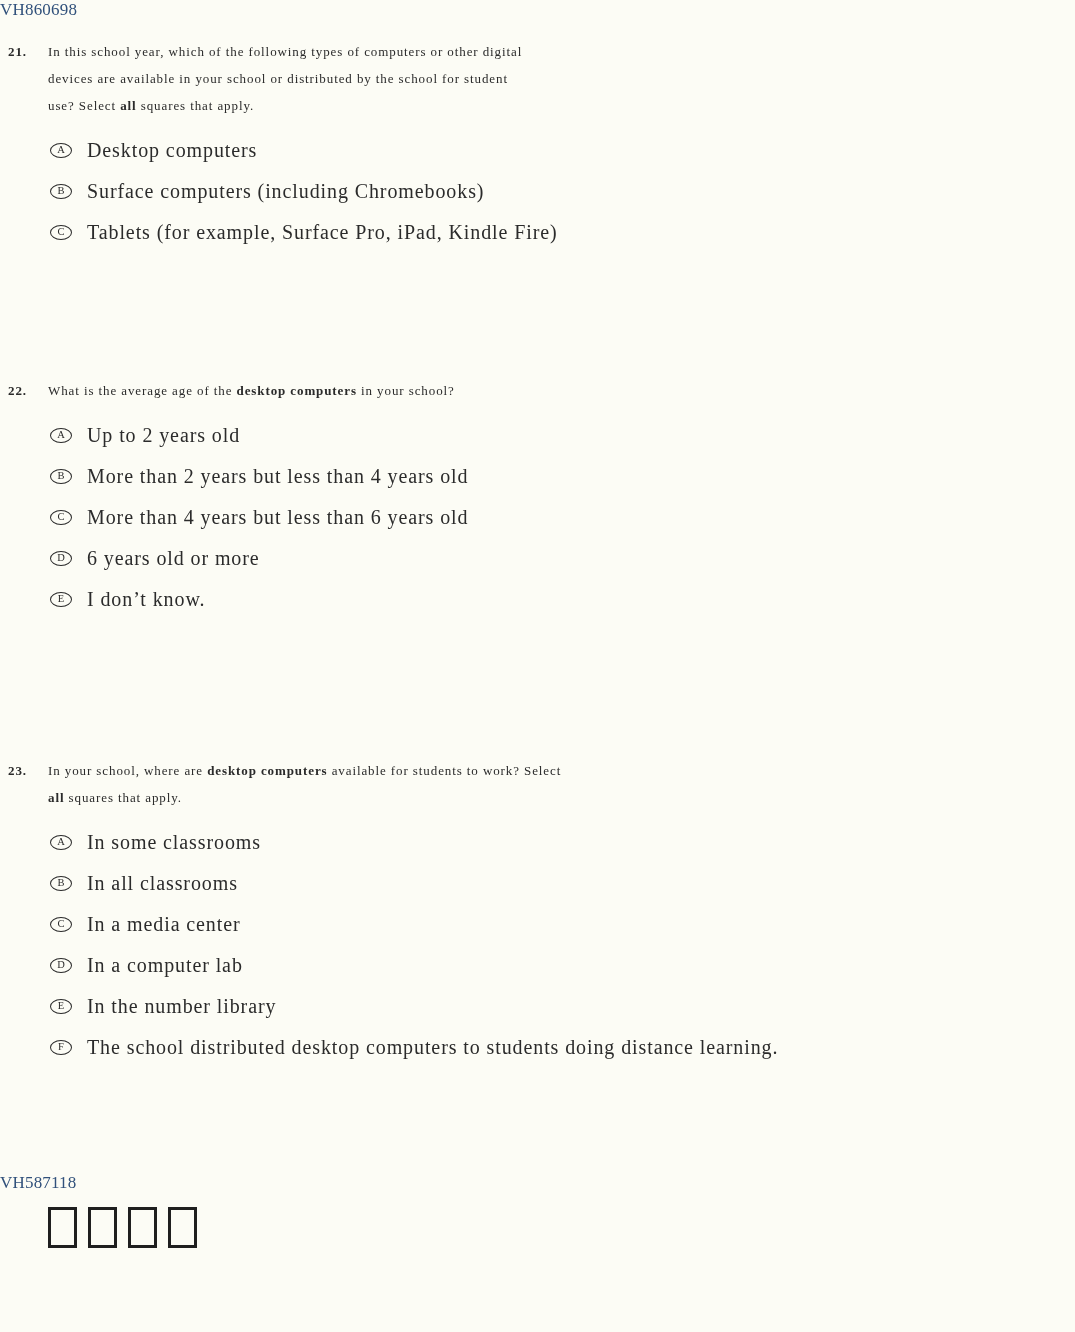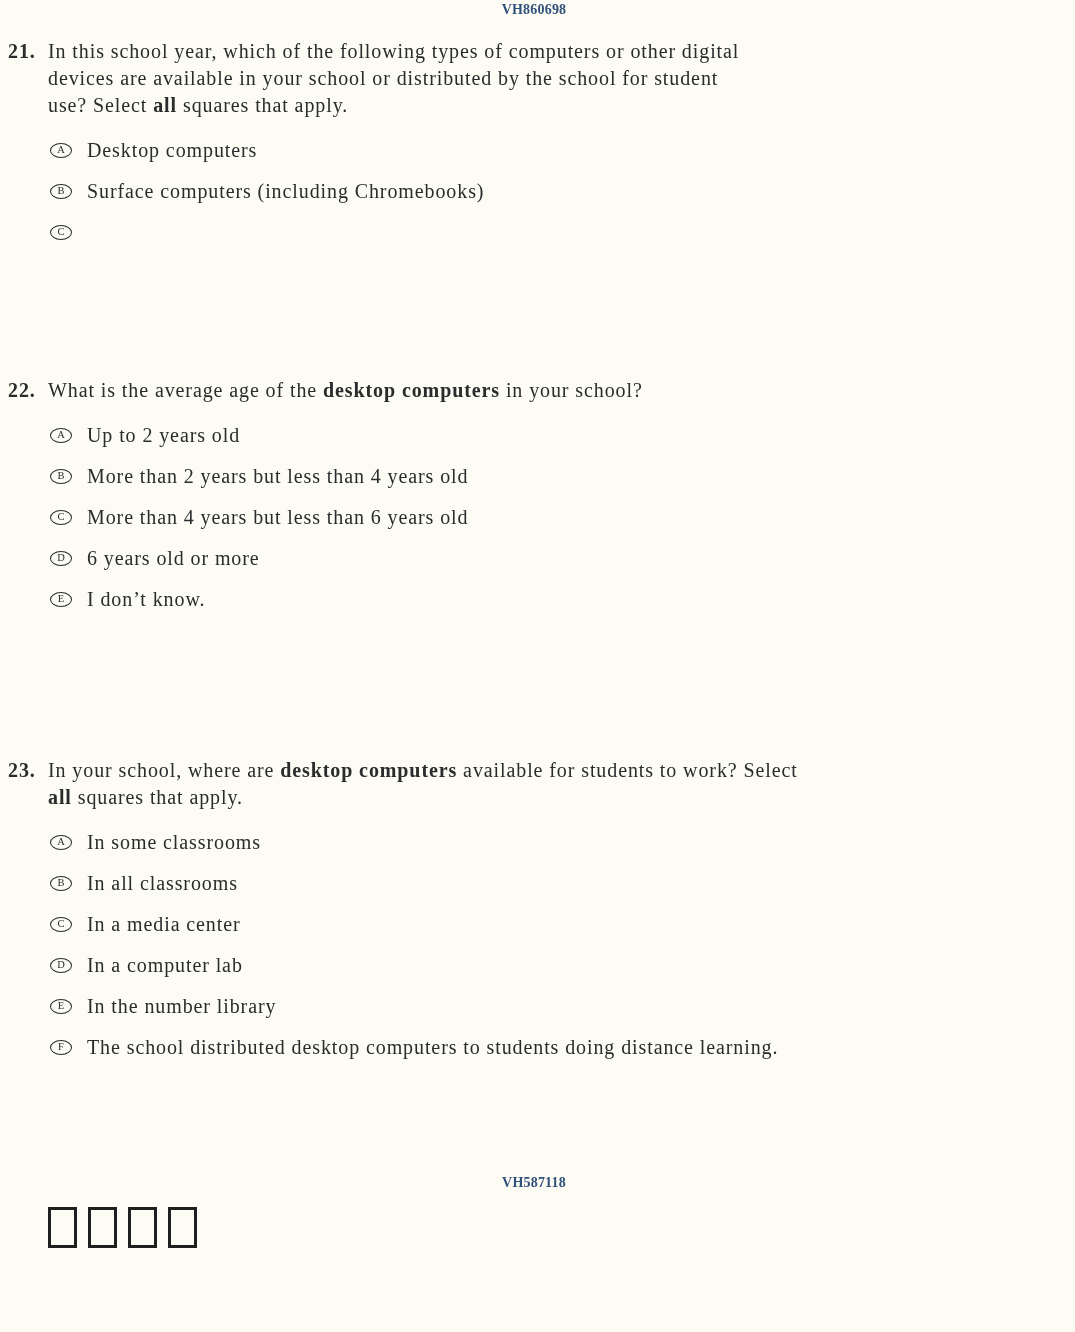--- a/index.html
+++ b/index.html
@@ -24,32 +24,31 @@
     position: absolute;
     left: 0;
     width: 1075px;
   }
   .q0 { top: 3px; }
   .q1 { top: 356px; }
   .q2 { top: 736px; }
   .q3 { top: 1176px; }
 
   .code-line {
-    text-align: center;
+    text-align: left;
     padding-right: 7px;
-    font-size: 14px;
+    font-size: 17px;
     line-height: 14px;
     color: var(--code-color);
     letter-spacing: 0.2px;
-    font-weight: bold;
   }
   .prompt-row {
     display: flex;
     margin-top: 21px;
-    font-size: 20px;
+    font-size: 13px;
     line-height: 27px;
     letter-spacing: 0.9px;
   }
   .q-number {
     flex: 0 0 40px;
     margin-left: 8px;
     font-weight: bold;
   }
   .q-prompt { flex: 1; padding-right: 2px; }
   .b { font-weight: bold; }
@@ -108,20 +107,21 @@
           <div class="option-row">
             <span class="opt-marker">A</span>
             <span>Desktop computers</span>
           </div>
           <div class="option-row">
             <span class="opt-marker">B</span>
             <span>Surface computers (including Chromebooks)</span>
           </div>
           <div class="option-row">
             <span class="opt-marker">C</span>
+            <span>Tablets (for example, Surface Pro, iPad, Kindle Fire)</span>
           </div>
         </div>
 
   </section>
 
   <section class="question q1">
     <div class="prompt-row">
       <span class="q-number">22.</span>
       <div class="q-prompt"><span>What is the average age of the </span><span class="b">desktop computers</span><span> in your school?</span></div>
     </div>

